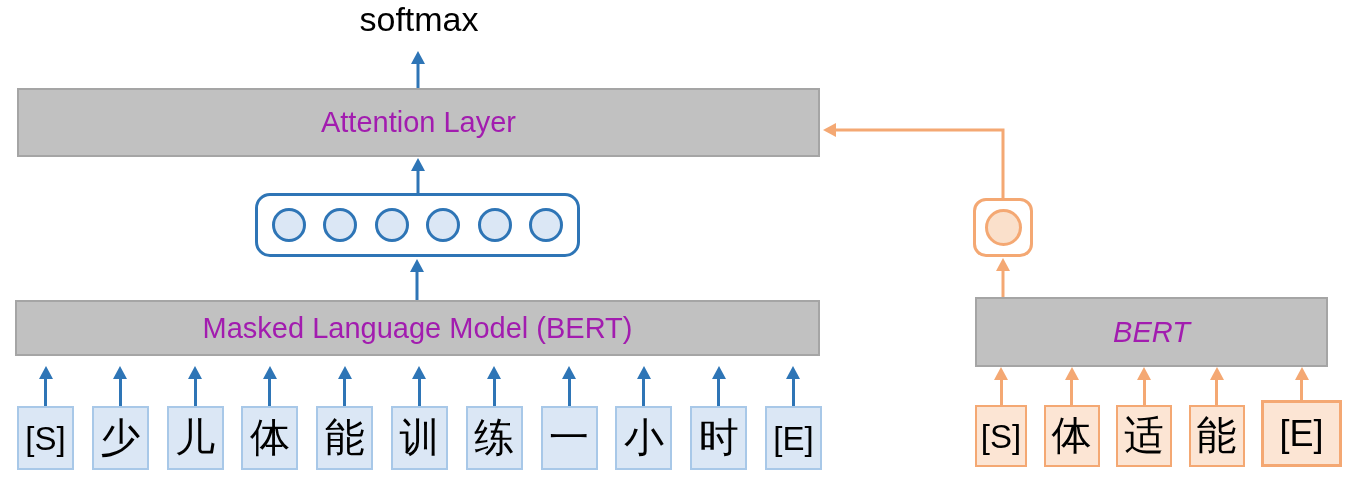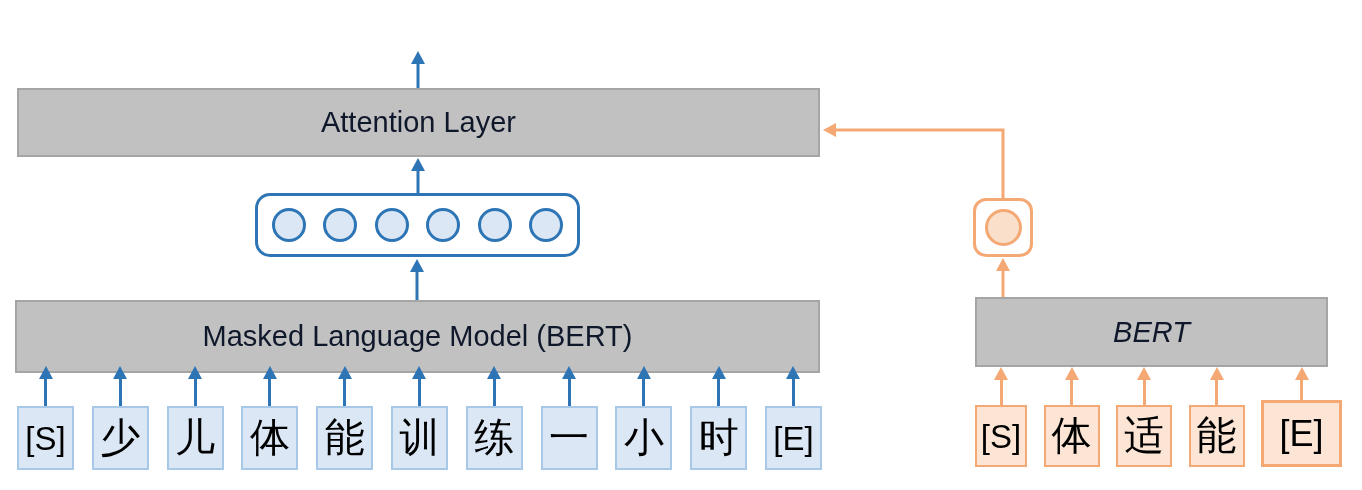--- a/index.html
+++ b/index.html
@@ -11,24 +11,24 @@
   svg.overlay{position:absolute;left:0;top:0;pointer-events:none;}
   .stroke-blue{stroke:var(--arrow-blue);stroke-width:3;fill:none;}
   .stroke-orange{stroke:var(--orange);stroke-width:3;fill:none;}
   .fill-blue{fill:var(--arrow-blue);}
   .fill-orange{fill:var(--orange);}
 
   .gray-box{
     position:absolute;box-sizing:border-box;
     background:var(--gray-fill);border:2px solid var(--gray-border);
     display:flex;align-items:center;justify-content:center;
-    font-size:29px;line-height:1;color:#0f172a;
+    font-size:29px;line-height:1;color:#a21caf;
   }
   .attention{left:17px;top:88px;width:803px;height:69px;}
-  .mlm{left:15px;top:300px;width:805px;height:73px;}
+  .mlm{left:15px;top:300px;width:805px;height:56px;}
   .bert{left:975px;top:297px;width:353px;height:70px;font-style:italic;}
 
   .softmax{
     position:absolute;left:333px;top:1px;width:172px;text-align:center;
     font-size:34px;line-height:1.1;color:#000;
   }
 
   .embed-row{
     position:absolute;left:255px;top:193px;width:325px;height:64px;box-sizing:border-box;
     border:3px solid var(--circle-border);border-radius:15px;background:#fff;
@@ -76,20 +76,21 @@
   .token-row.right .tok-box{height:62px;background:var(--orange-token-fill);border:2px solid var(--orange);}
   .token-row.right .tok-box.large{height:67px;border-width:3px;font-size:36px;}
   .tok-box.cjk{font-family:"Liberation Serif","DejaVu Serif",serif;font-size:40px;}
   .tok-box.tag{font-family:"Liberation Sans","DejaVu Sans",sans-serif;font-size:33px;}
 </style>
 </head>
 <body>
 
 <div class="canvas">
 
+  <div class="softmax">softmax</div>
 
   <div class="gray-box attention">
     <span>Attention Layer</span>
   </div>
 
   <div class="embed-row">
       <div class="circle"></div>
       <div class="circle"></div>
       <div class="circle"></div>
       <div class="circle"></div>

